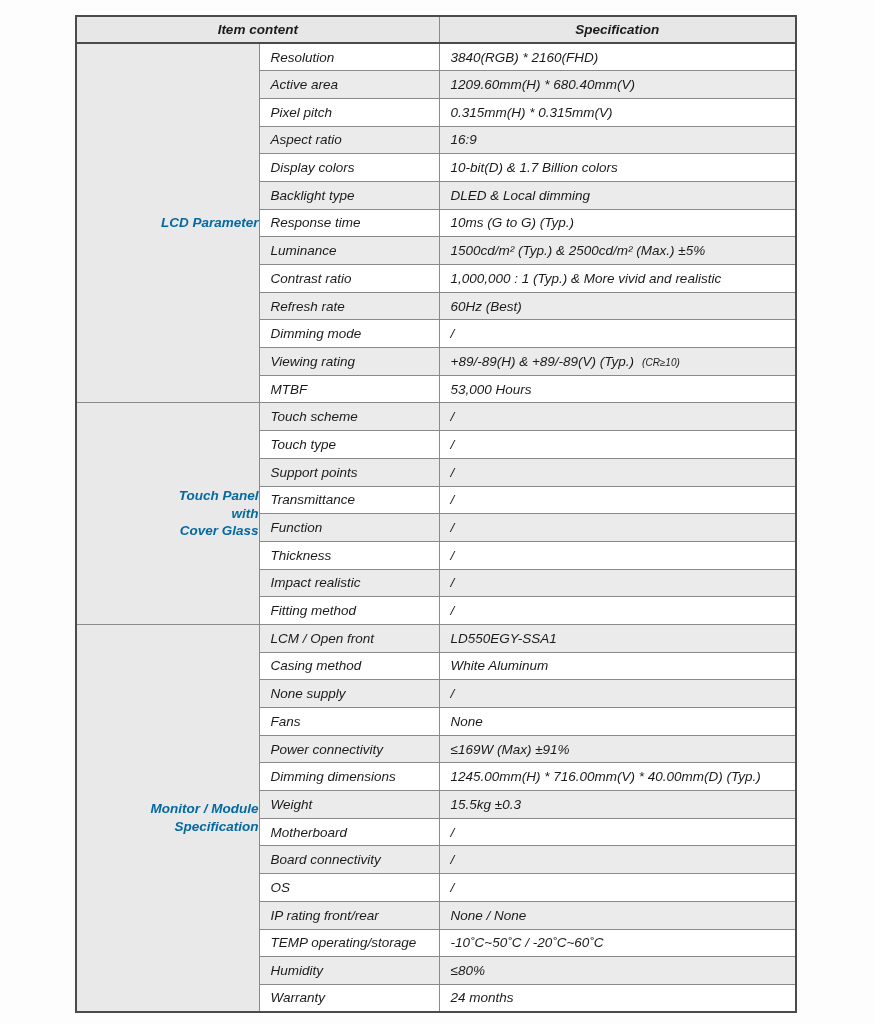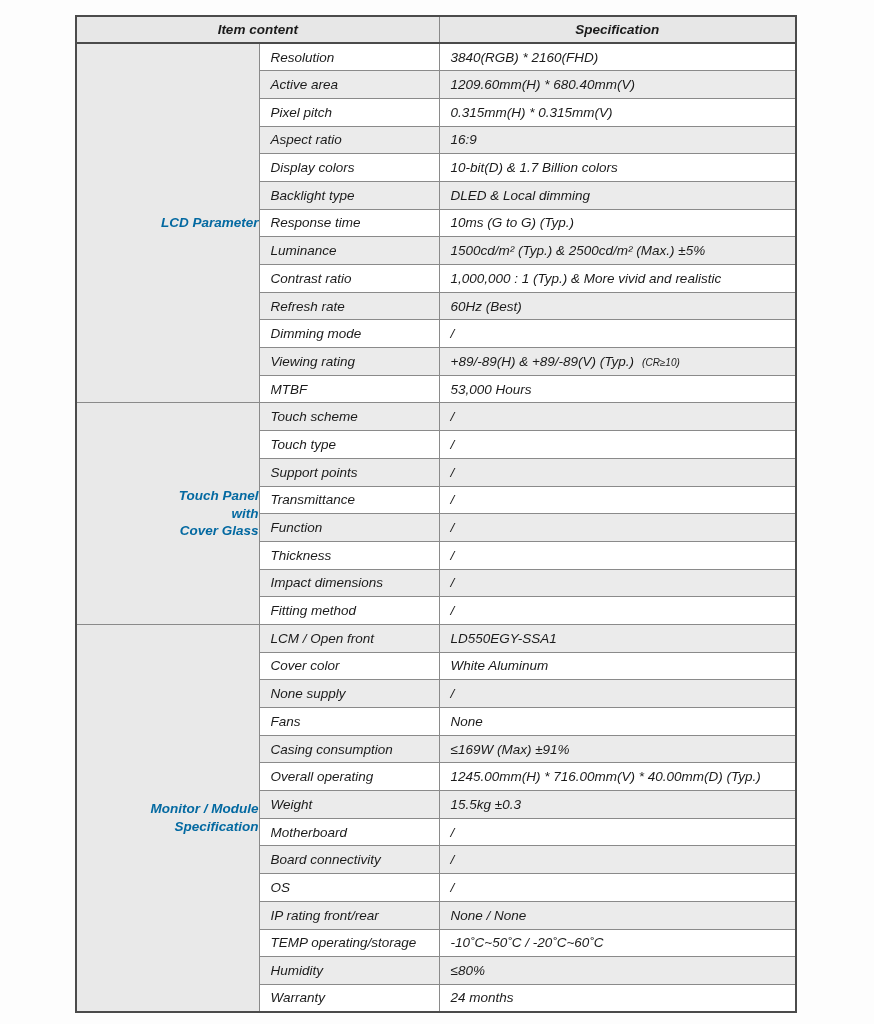--- a/index.html
+++ b/index.html
@@ -159,51 +159,51 @@
         </tr>
         <tr class="shaded">
           <td class="item-cell">Function</td>
           <td class="spec-cell">/</td>
         </tr>
         <tr>
           <td class="item-cell">Thickness</td>
           <td class="spec-cell">/</td>
         </tr>
         <tr class="shaded">
-          <td class="item-cell">Impact dimensions</td>
+          <td class="item-cell">Impact realistic</td>
           <td class="spec-cell">/</td>
         </tr>
         <tr>
           <td class="item-cell">Fitting method</td>
           <td class="spec-cell">/</td>
         </tr>
         <tr class="shaded section-start">
           <td rowspan="14" class="cat-cell">Monitor / Module
 Specification</td>
           <td class="item-cell">LCM / Open front</td>
           <td class="spec-cell">LD550EGY-SSA1</td>
         </tr>
         <tr>
-          <td class="item-cell">Cover color</td>
+          <td class="item-cell">Casing method</td>
           <td class="spec-cell">White Aluminum</td>
         </tr>
         <tr class="shaded">
           <td class="item-cell">None supply</td>
           <td class="spec-cell">/</td>
         </tr>
         <tr>
           <td class="item-cell">Fans</td>
           <td class="spec-cell">None</td>
         </tr>
         <tr class="shaded">
-          <td class="item-cell">Casing consumption</td>
+          <td class="item-cell">Power connectivity</td>
           <td class="spec-cell">≤169W (Max) ±91%</td>
         </tr>
         <tr>
-          <td class="item-cell">Overall operating</td>
+          <td class="item-cell">Dimming dimensions</td>
           <td class="spec-cell">1245.00mm(H) * 716.00mm(V) * 40.00mm(D) (Typ.)</td>
         </tr>
         <tr class="shaded">
           <td class="item-cell">Weight</td>
           <td class="spec-cell">15.5kg ±0.3</td>
         </tr>
         <tr>
           <td class="item-cell">Motherboard</td>
           <td class="spec-cell">/</td>
         </tr>

